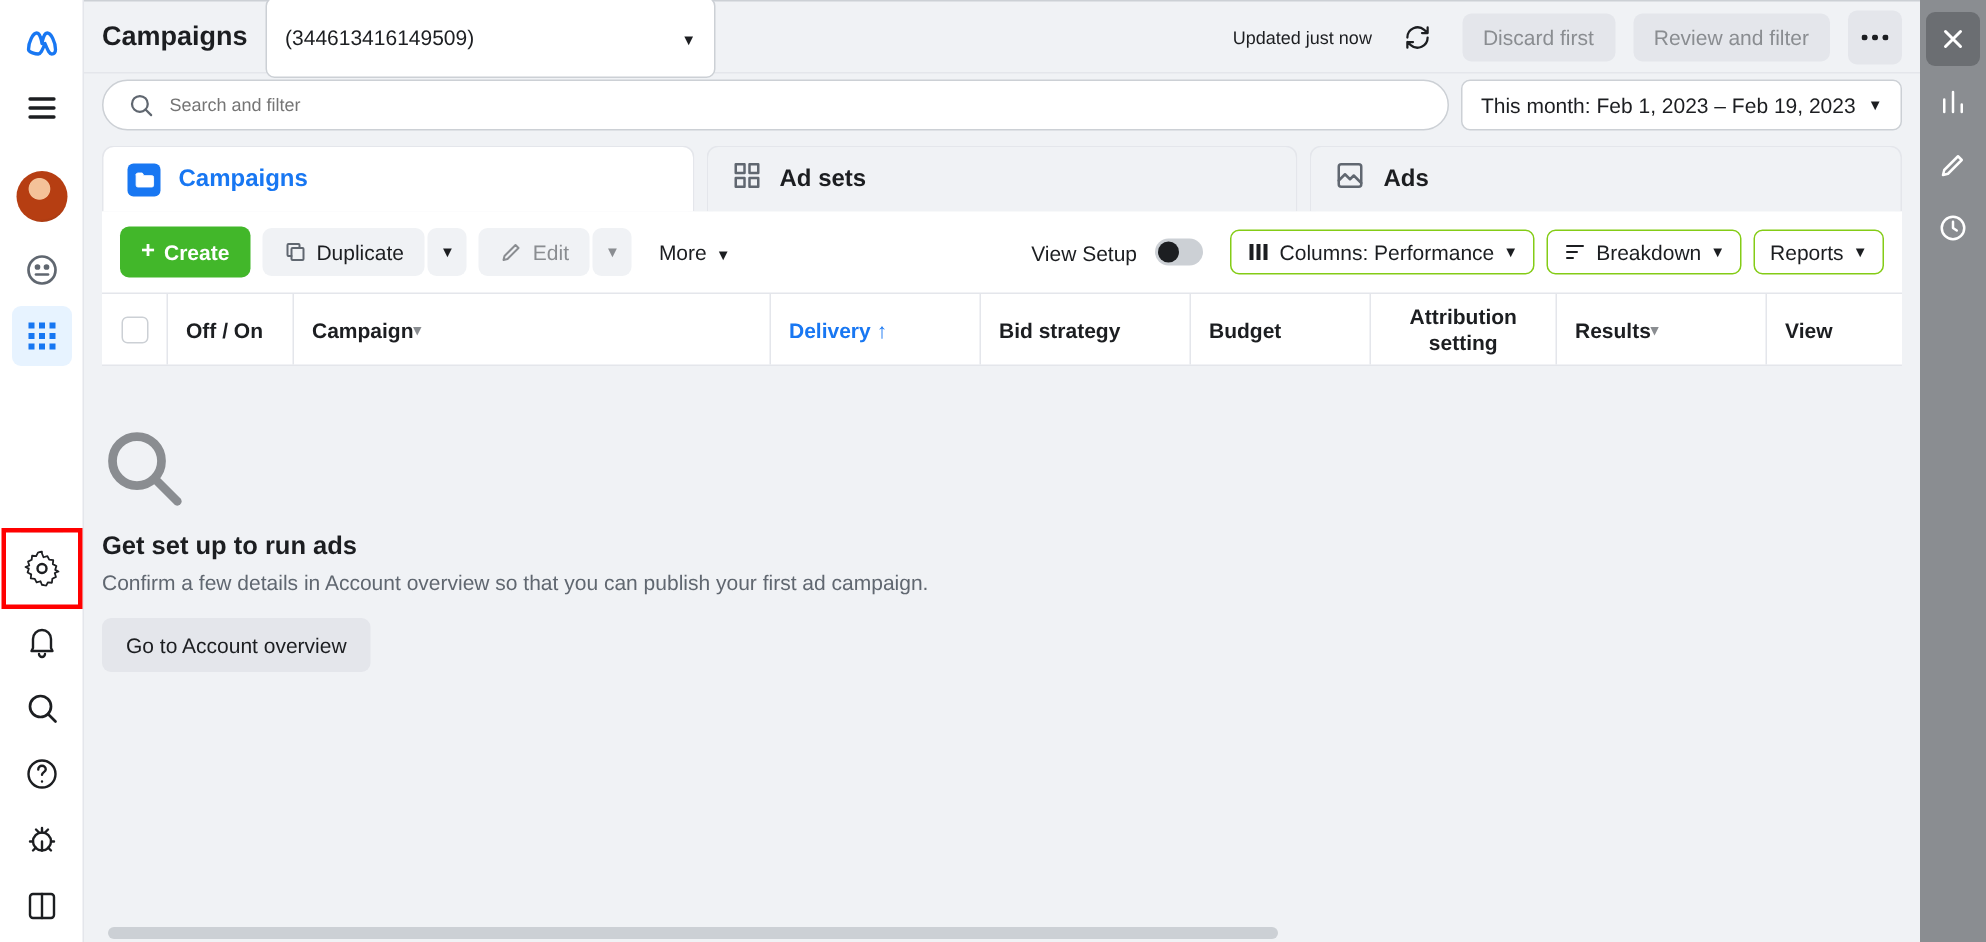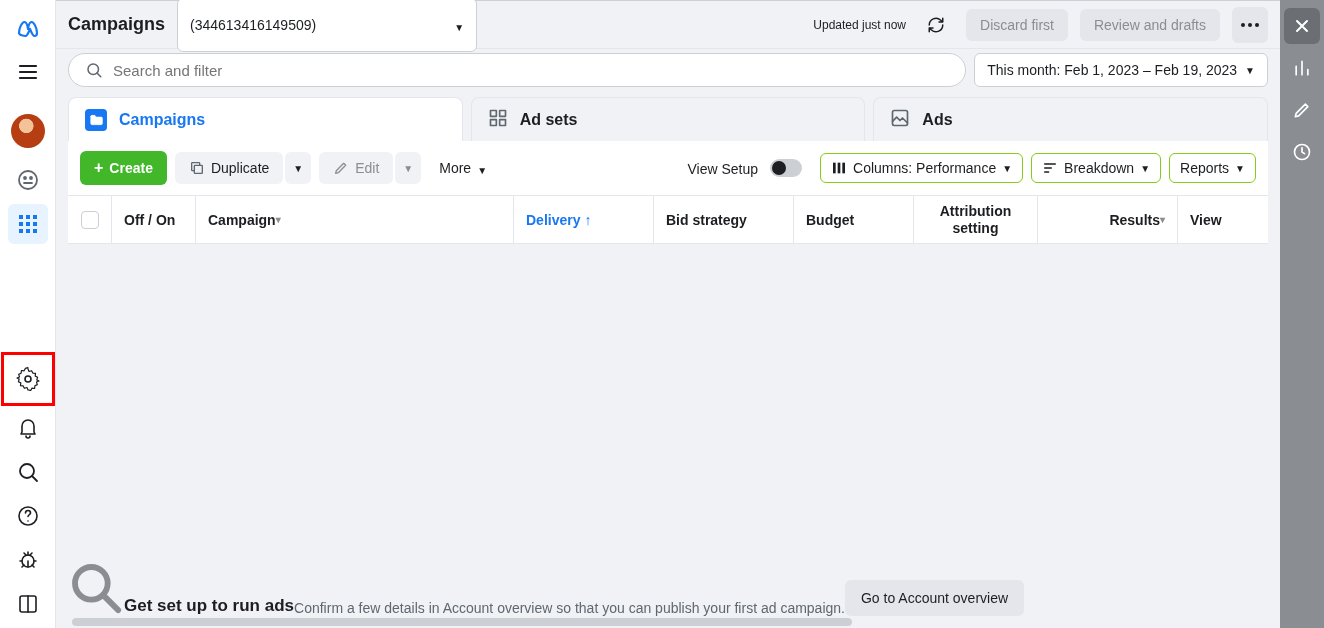--- a/index.html
+++ b/index.html
@@ -24,21 +24,21 @@
 .account-select{display:flex;align-items:flex-end;gap:6px;border:1px solid #ccd0d5;border-radius:6px;background:#fff;padding:18px 12px;min-width:300px;justify-content:center;font-size:14px;color:#1c1e21;cursor:pointer}
 .account-select .caret{margin-left:auto;font-size:10px}
 .topbar .flex{flex:1}
 .updated{font-size:12px;color:#1c1e21}
 .icon-square{width:36px;height:36px;border-radius:6px;display:flex;align-items:center;justify-content:center;background:#f0f2f5;cursor:pointer}
 .icon-square.hover{background:#e4e6eb}
 .btn-secondary{background:#e4e6eb;border:none;border-radius:6px;padding:8px 14px;font-size:14px;color:#8a8d91;cursor:not-allowed}
 
 .search-row{height:42px;display:flex;align-items:center;padding:0 12px;gap:8px}
 .search-box{flex:1;display:flex;align-items:center;gap:10px;border:1px solid #ccd0d5;border-radius:24px;background:#fff;padding:6px 16px;height:34px}
-.search-box input{border:none;outline:none;flex:1;font-size:15px;color:#606770;background:transparent}
+.search-box input{border:none;outline:none;flex:1;font-size:12px;color:#606770;background:transparent}
 .date-range{display:flex;align-items:center;gap:8px;background:#fff;border:1px solid #ccd0d5;border-radius:6px;padding:6px 12px;height:34px;cursor:pointer;font-size:14px}
 
 .tabs{display:flex;gap:8px;padding:0 12px;margin-top:6px}
 .tab{flex:1;height:44px;display:flex;align-items:center;gap:12px;padding:0 16px;border-radius:8px 8px 0 0;background:#f0f2f5;border:1px solid #e4e6eb;border-bottom:none;cursor:pointer;font-size:16px;font-weight:600;color:#1c1e21}
 .tab.active{background:#fff;color:#1877f2}
 .tab .tab-icon{width:22px;height:22px;border-radius:4px;display:flex;align-items:center;justify-content:center}
 .tab.active .tab-icon{background:#1877f2}
 .tab.active .tab-icon svg{stroke:#fff;fill:#fff}
 
 .toolbar{display:flex;align-items:center;gap:8px;padding:10px 12px;background:#fff;border-bottom:1px solid #e4e6eb;margin:0 12px}
@@ -58,25 +58,25 @@
 .thead{display:flex;height:48px;border-bottom:1px solid #e4e6eb;font-size:14px;font-weight:600;color:#1c1e21}
 .th{display:flex;align-items:center;padding:0 12px;border-right:1px solid #e4e6eb}
 .th.check{width:44px;justify-content:center}
 .checkbox{width:18px;height:18px;border:1px solid #ccd0d5;border-radius:4px;background:#fff}
 .th.onoff{width:84px}
 .th.camp{flex:1;min-width:280px;justify-content:flex-start}
 .th.delivery{width:140px;color:#1877f2}
 .th.bid{width:140px}
 .th.budget{width:120px}
 .th.attr{width:124px;text-align:center;justify-content:center;line-height:1.2}
-.th.results{width:140px;justify-content:flex-end}
+.th.results{width:140px;justify-content:flex-start}
 .th.reach{width:90px;border-right:none}
 .sort-caret{font-size:10px;color:#8a8d91}
 
-.empty{flex:1;display:flex;flex-direction:row;align-items:flex-end;padding-top:40px;background:#f0f2f5;margin:0 12px}
+.empty{flex:1;display:flex;flex-direction:column;align-items:flex-start;padding-top:40px;background:#f0f2f5;margin:0 12px}
 .empty svg{width:56px;height:56px;stroke:#8a8d91;fill:none;stroke-width:5}
 .empty h3{font-size:17px;font-weight:700;margin-top:14px;color:#1c1e21}
 .empty p{font-size:14px;color:#606770;margin-top:6px}
 .empty .btn-light{margin-top:16px;background:#e4e6eb;padding:10px 16px}
 
 .scroll-track{height:12px;background:#f0f2f5;margin:0 12px;display:flex;align-items:center}
 .scroll-thumb{height:8px;width:65%;background:#ccd0d5;border-radius:4px;margin-left:4px}
 
 svg{stroke-linecap:round;stroke-linejoin:round}
 </style>
@@ -165,21 +165,21 @@
       <span class="caret">▼</span>
     </div>
     <div class="flex"></div>
     <span class="updated">Updated just now</span>
     <div class="icon-square">
       <svg width="18" height="18" viewBox="0 0 24 24" stroke="#1c1e21" stroke-width="2" fill="none">
           <path d="M3 12a9 9 0 0115-6.7L21 8M21 3v5h-5M21 12a9 9 0 01-15 6.7L3 16M3 21v-5h5"></path>
         </svg>
     </div>
     <button class="btn-secondary">Discard first</button>
-    <button class="btn-secondary">Review and drafts</button>
+    <button class="btn-secondary">Review and filter</button>
     <div class="icon-square hover">
       <svg width="18" height="4" viewBox="0 0 18 4" fill="#1c1e21">
           <circle cx="2" cy="2" r="2"></circle>
           <circle cx="9" cy="2" r="2"></circle>
           <circle cx="16" cy="2" r="2"></circle>
         </svg>
     </div>
   </div>
 
   <div class="search-row">

